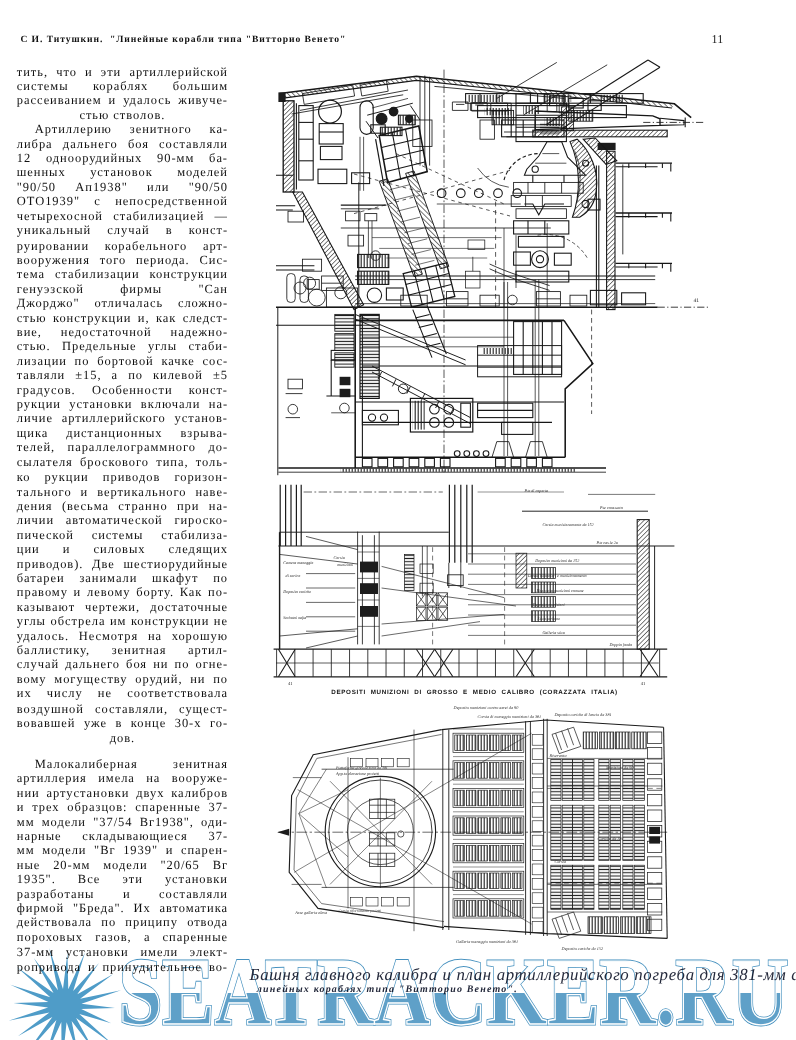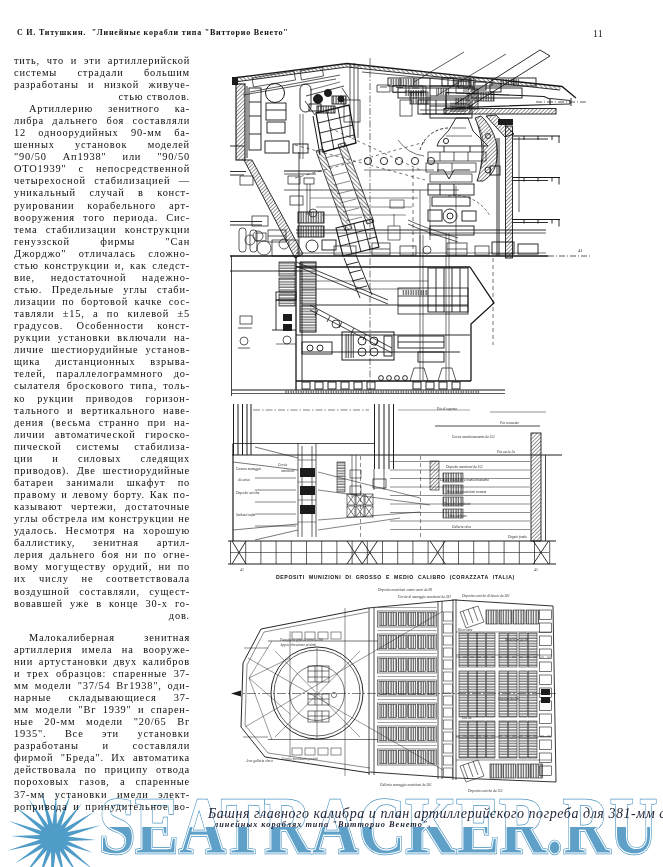--- a/index.html
+++ b/index.html
@@ -2,36 +2,36 @@
 <html><head>
 <meta charset="utf-8">
 <style>
   html,body{margin:0;padding:0;}
   body{width:663px;height:867px;background:#fff;position:relative;overflow:hidden;
        font-family:"Liberation Serif",serif;color:#111;}
   .abs{position:absolute;}
   #col{left:14px;top:54.8px;width:176px;font-size:10.4px;line-height:12.07px;
        letter-spacing:0.8px;position:absolute;}
   .j{text-align:justify;text-align-last:justify;white-space:nowrap;}
-  .l{text-align:right;}
+  .l{text-align:center;}
   .ind{padding-left:15px;}
   .gap{height:10px;}
   svg text{font-family:"Liberation Serif",serif;}
 </style>
 </head>
 <body>
 
 <div class="abs" style="left:17px;top:28px;font-size:8px;font-weight:bold;letter-spacing:0.78px;white-space:nowrap;">С И. Титушкин.&nbsp; "Линейные корабли типа "Витторио Венето"</div>
 
 <div class="abs" style="left:593px;top:28px;font-size:10px;color:#222;">11</div>
 
 <div id="col">
 <div class="j">тить, что и эти артиллерийской</div>
-<div class="j">системы страдали большим</div>
-<div class="j">разработаны и низкой живуче-</div>
+<div class="j">системы кораблях большим</div>
+<div class="j">рассеиванием и удалось живуче-</div>
 <div class="l">стью стволов.</div>
 <div class="j ind">Артиллерию зенитного ка-</div>
 <div class="j">либра дальнего боя составляли</div>
 <div class="j">12 одноорудийных 90-мм ба-</div>
 <div class="j">шенных установок моделей</div>
 <div class="j">"90/50 Ап1938" или "90/50</div>
 <div class="j">ОТО1939" с непосредственной</div>
 <div class="j">четырехосной стабилизацией —</div>
 <div class="j">уникальный случай в конст-</div>
 <div class="j">руировании корабельного арт-</div>
@@ -39,38 +39,38 @@
 <div class="j">тема стабилизации конструкции</div>
 <div class="j">генуэзской фирмы "Сан</div>
 <div class="j">Джорджо" отличалась сложно-</div>
 <div class="j">стью конструкции и, как следст-</div>
 <div class="j">вие, недостаточной надежно-</div>
 <div class="j">стью. Предельные углы стаби-</div>
 <div class="j">лизации по бортовой качке сос-</div>
 <div class="j">тавляли ±15, а по килевой ±5</div>
 <div class="j">градусов. Особенности конст-</div>
 <div class="j">рукции установки включали на-</div>
-<div class="j">личие шестиорудийные установ-</div>
+<div class="j">личие артиллерийского установ-</div>
 <div class="j">щика дистанционных взрыва-</div>
 <div class="j">телей, параллелограммного до-</div>
 <div class="j">сылателя броскового типа, толь-</div>
 <div class="j">ко рукции приводов горизон-</div>
 <div class="j">тального и вертикального наве-</div>
 <div class="j">дения (весьма странно при на-</div>
 <div class="j">личии автоматической гироско-</div>
 <div class="j">пической системы стабилиза-</div>
 <div class="j">ции и силовых следящих</div>
 <div class="j">приводов). Две шестиорудийные</div>
 <div class="j">батареи занимали шкафут по</div>
 <div class="j">правому и левому борту. Как по-</div>
 <div class="j">казывают чертежи, достаточные</div>
 <div class="j">углы обстрела им конструкции не</div>
 <div class="j">удалось. Несмотря на хорошую</div>
 <div class="j">баллистику, зенитная артил-</div>
-<div class="j">лерия дальнего боя ни по огне-</div>
+<div class="j">случай дальнего боя ни по огне-</div>
 <div class="j">вому могуществу орудий, ни по</div>
 <div class="j">их числу не соответствовала</div>
 <div class="j">воздушной составляли, сущест-</div>
 <div class="j">вовавшей уже в конце 30-х го-</div>
 <div class="l">дов.</div>
 <div class="gap"></div>
 <div class="j ind">Малокалиберная зенитная</div>
 <div class="j">артиллерия имела на вооруже-</div>
 <div class="j">нии артустановки двух калибров</div>
 <div class="j">и трех образцов: спаренные 37-</div>

